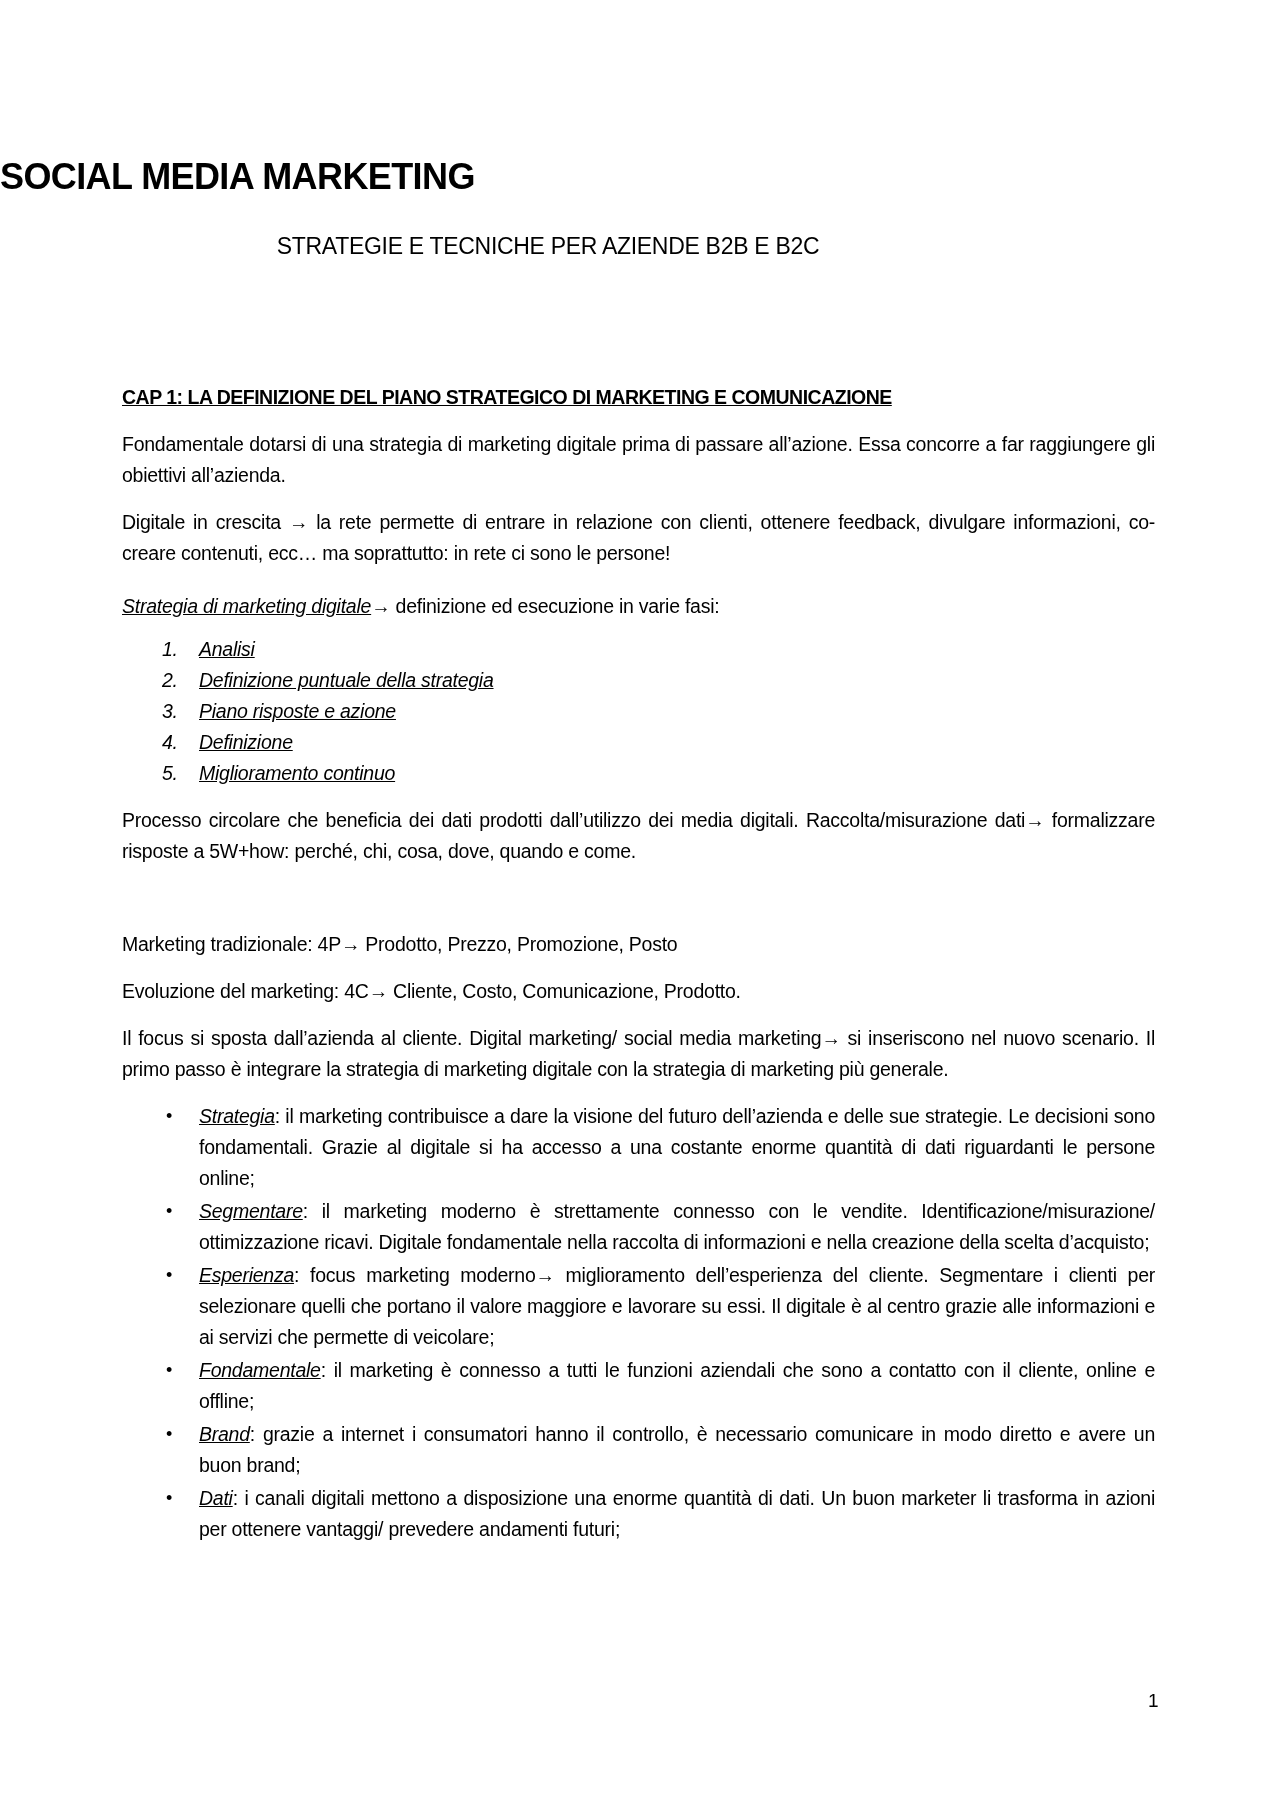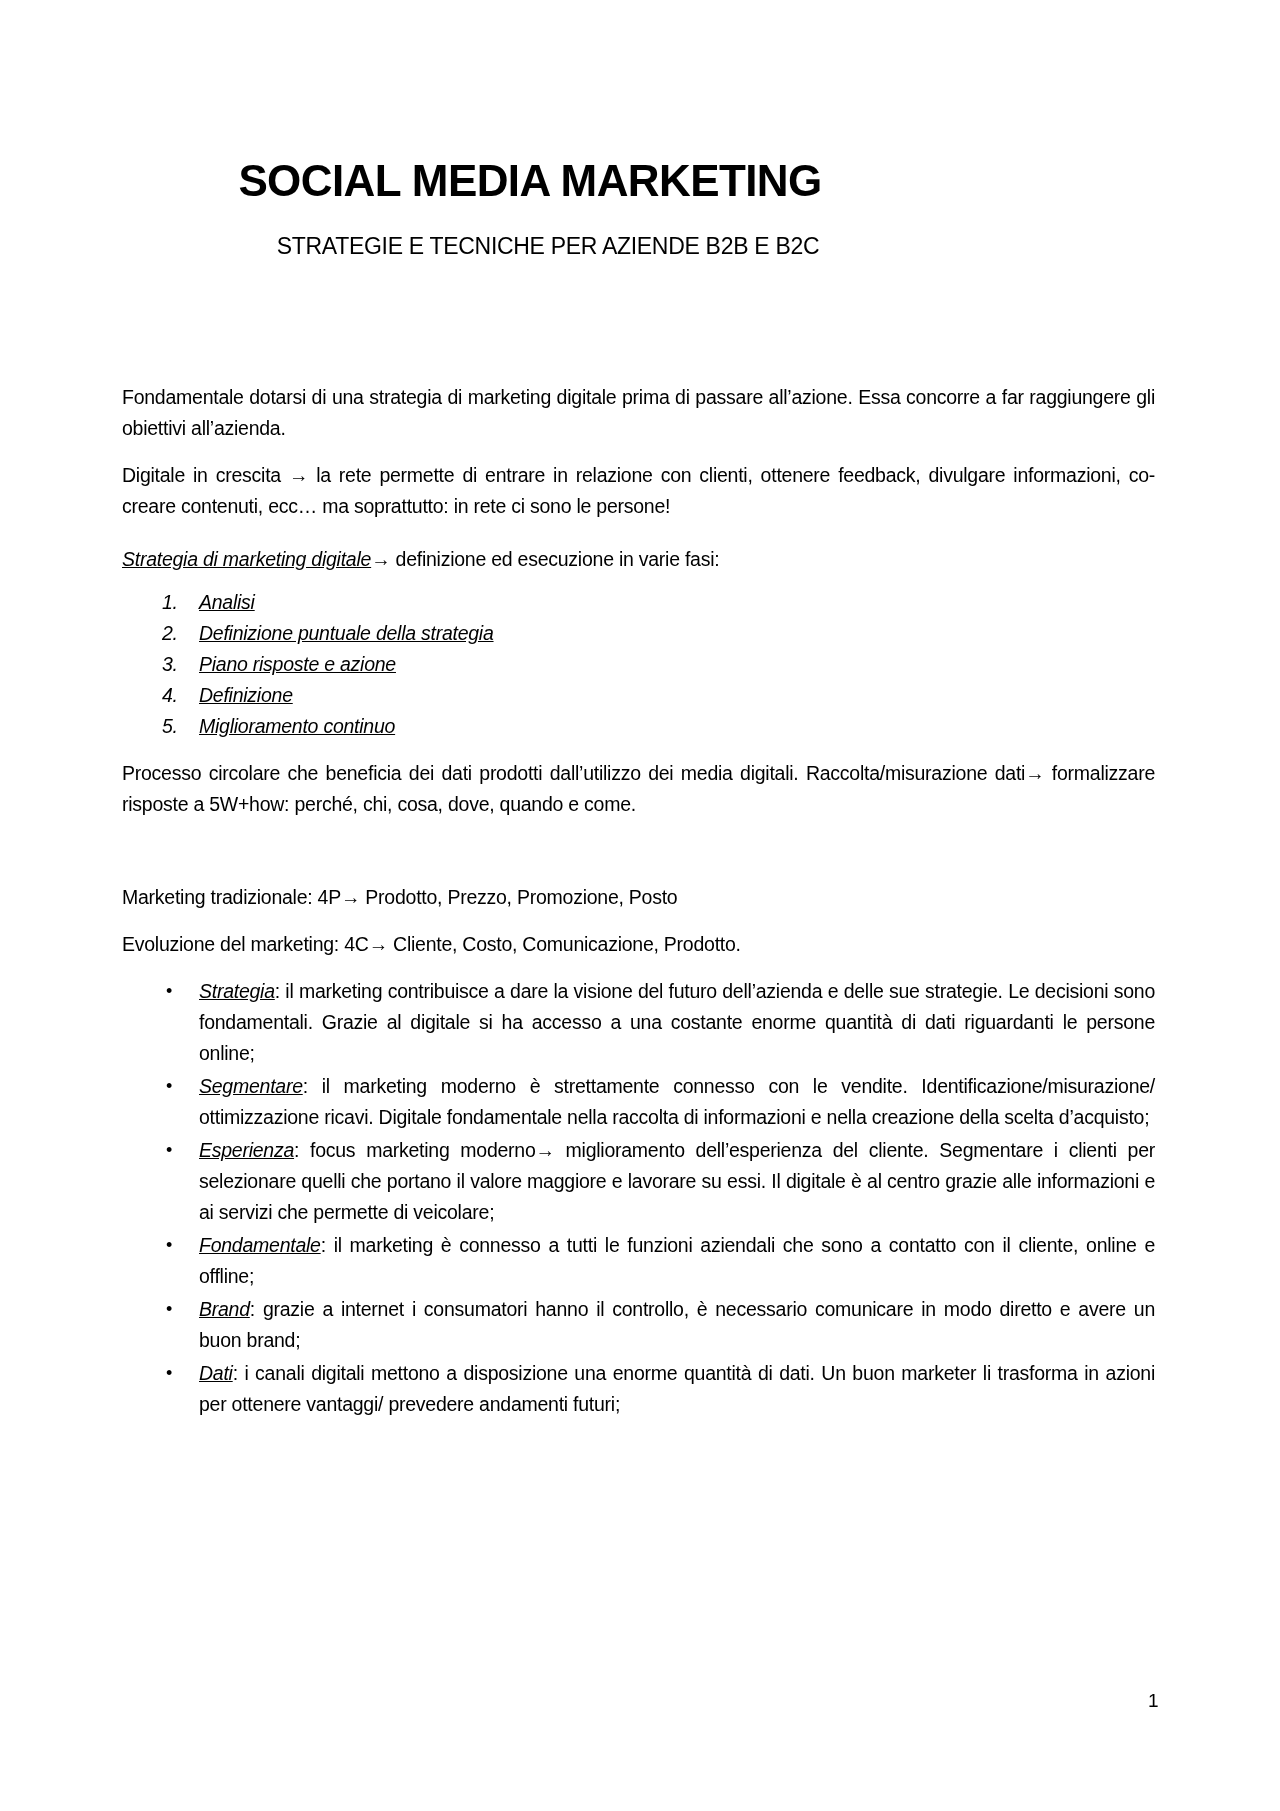--- a/index.html
+++ b/index.html
@@ -1,20 +1,20 @@
 <!DOCTYPE html>
 <html><head>
 <meta charset="utf-8">
 <style>
   html, body { margin: 0; padding: 0; background: #ffffff; }
   body { width: 1280px; height: 1811px; position: relative; overflow: hidden;
          font-family: "Liberation Sans", sans-serif; color: #000; }
   .page { position: absolute; left: 0; top: 0; width: 1280px; height: 1811px; background: #fff; }
-  .title { position: absolute; left: 0; width: 1060px; top: 156px; text-align: center;
-           font-size: 44px; font-weight: bold; letter-spacing: -0.6px; }
+  .title { position: absolute; left: 0; width: 1060px; top: 156px; 
+           font-size: 36px; font-weight: bold; letter-spacing: -0.6px; }
   .subtitle { position: absolute; left: 0; width: 1096px; top: 233px; text-align: center;
               font-size: 23px; letter-spacing: -0.3px; }
   .body { position: absolute; left: 122px; width: 1033px; top: 382px;
           font-size: 19.5px; line-height: 31px; letter-spacing: -0.25px; }
   .heading { font-weight: bold; text-decoration: underline; margin: 0 0 16px 0; font-size: 19.5px; letter-spacing: -0.5px; }
   p { margin: 0 0 16px 0; text-align: justify; }
   .iu { font-style: italic; text-decoration: underline; }
   ol.phases { list-style: none; margin: 0 0 16px 0; padding: 0; }
   ol.phases li { position: relative; padding-left: 77px; line-height: 31px; }
   ol.phases li .num { position: absolute; left: 40px; font-style: italic; }
@@ -25,20 +25,21 @@
   .page-number { position: absolute; left: 1148px; top: 1690px; font-size: 19px; }
 </style>
 </head>
 <body>
 
 <div class="page">
   <div class="title">SOCIAL MEDIA MARKETING</div>
   <div class="subtitle">STRATEGIE E TECNICHE PER AZIENDE B2B E B2C</div>
 
   <div class="body">
+    <div class="heading">CAP 1: LA DEFINIZIONE DEL PIANO STRATEGICO DI MARKETING E COMUNICAZIONE</div>
 
     <p>Fondamentale dotarsi di una strategia di marketing digitale prima di passare all’azione. Essa concorre a far raggiungere gli obiettivi all’azienda.</p>
     <p>Digitale in crescita → la rete permette di entrare in relazione con clienti, ottenere feedback, divulgare informazioni, co-creare contenuti, ecc… ma soprattutto: in rete ci sono le persone!</p>
     <p style="margin-bottom:12px;margin-top:22px;">
       <span class="iu">Strategia di marketing digitale</span><span>→ definizione ed esecuzione in varie fasi:</span>
     </p>
 
     <ol class="phases">
       <li><span class="num">1.</span><span class="iu">Analisi</span></li>
       <li><span class="num">2.</span><span class="iu">Definizione puntuale della strategia</span></li>
@@ -46,20 +47,21 @@
       <li><span class="num">4.</span><span class="iu">Definizione</span></li>
       <li><span class="num">5.</span><span class="iu">Miglioramento continuo</span></li>
     </ol>
 
     <p>Processo circolare che beneficia dei dati prodotti dall’utilizzo dei media digitali. Raccolta/misurazione dati→ formalizzare risposte a 5W+how: perché, chi, cosa, dove, quando e come.</p>
 
     <div class="spacer"></div>
 
     <p>Marketing tradizionale: 4P→ Prodotto, Prezzo, Promozione, Posto</p>
     <p>Evoluzione del marketing: 4C→ Cliente, Costo, Comunicazione, Prodotto.</p>
+    <p>Il focus si sposta dall’azienda al cliente. Digital marketing/ social media marketing→ si inseriscono nel nuovo scenario. Il primo passo è integrare la strategia di marketing digitale con la strategia di marketing più generale.</p>
 
     <ul class="points">
       <li><span class="bullet">•</span><span class="iu">Strategia</span><span>: il marketing contribuisce a dare la visione del futuro dell’azienda e delle sue strategie. Le decisioni sono fondamentali. Grazie al digitale si ha accesso a una costante enorme quantità di dati riguardanti le persone online;</span></li>
       <li><span class="bullet">•</span><span class="iu">Segmentare</span><span>: il marketing moderno è strettamente connesso con le vendite. Identificazione/misurazione/ ottimizzazione ricavi. Digitale fondamentale nella raccolta di informazioni e nella creazione della scelta d’acquisto;</span></li>
       <li><span class="bullet">•</span><span class="iu">Esperienza</span><span>: focus marketing moderno→ miglioramento dell’esperienza del cliente. Segmentare i clienti per selezionare quelli che portano il valore maggiore e lavorare su essi. Il digitale è al centro grazie alle informazioni e ai servizi che permette di veicolare;</span></li>
       <li><span class="bullet">•</span><span class="iu">Fondamentale</span><span>: il marketing è connesso a tutti le funzioni aziendali che sono a contatto con il cliente, online e offline;</span></li>
       <li><span class="bullet">•</span><span class="iu">Brand</span><span>: grazie a internet i consumatori hanno il controllo, è necessario comunicare in modo diretto e avere un buon brand;</span></li>
       <li><span class="bullet">•</span><span class="iu">Dati</span><span>: i canali digitali mettono a disposizione una enorme quantità di dati. Un buon marketer li trasforma in azioni per ottenere vantaggi/ prevedere andamenti futuri;</span></li>
     </ul>
   </div>

